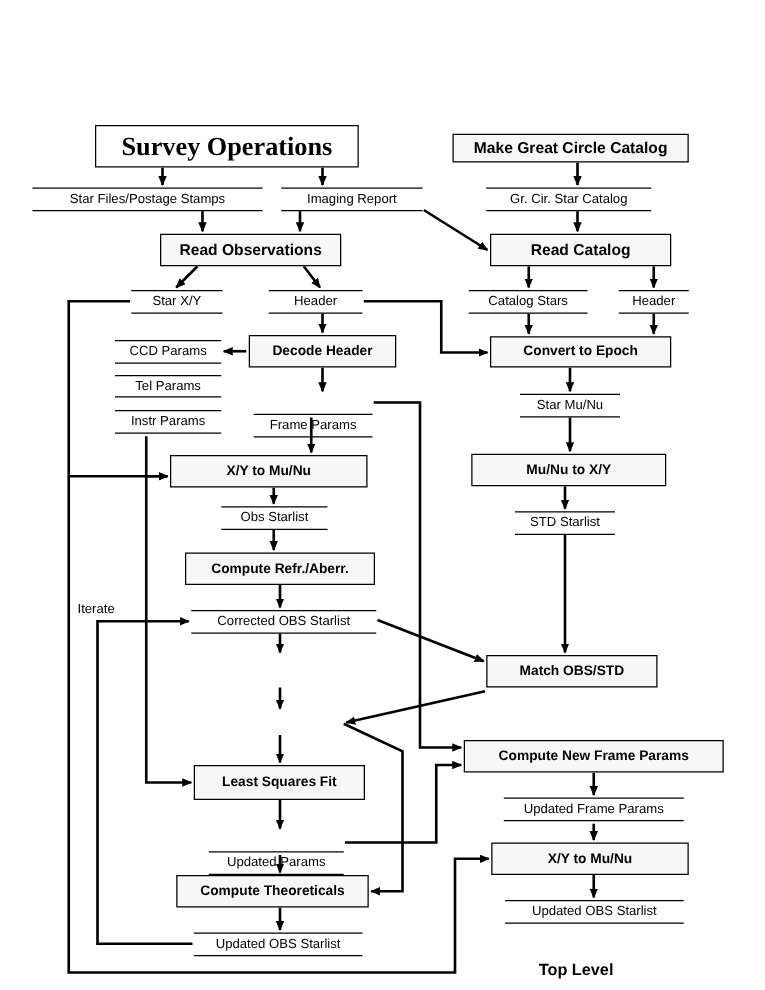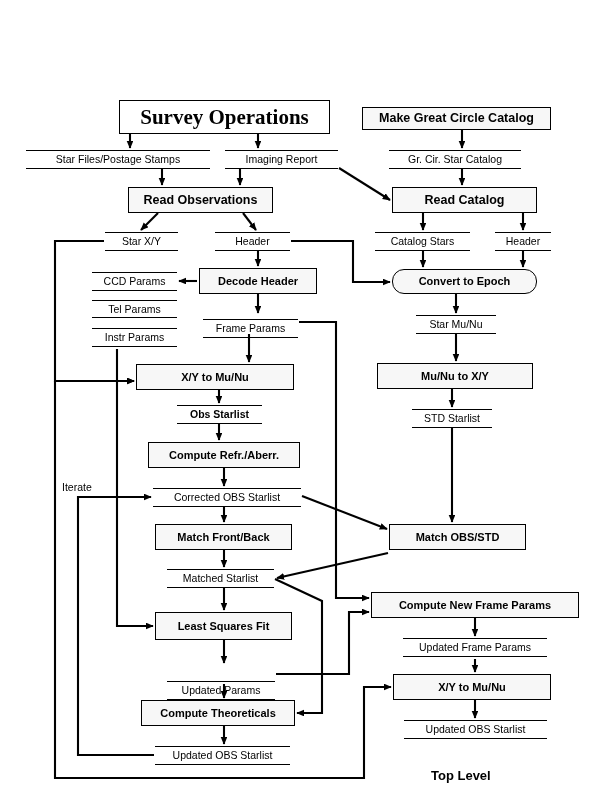--- a/index.html
+++ b/index.html
@@ -4,21 +4,21 @@
 <style>
   html,body{margin:0;padding:0;background:#fff;}
   #page{position:relative;width:612px;height:792px;background:#ffffff;
         font-family:"Liberation Sans", sans-serif;overflow:hidden;}
   svg#wires{position:absolute;left:0;top:0;width:612px;height:792px;}
 
   
   .proc{position:absolute;box-sizing:border-box;border:1.6px solid #000;
         background:#f7f7f7;display:flex;align-items:center;justify-content:center;
         font-weight:bold;color:#000;text-align:center;line-height:1;}
-  .proc.big{font-family:"Liberation Serif", serif;font-size:21px;font-weight:bold;background:#fff;margin-left:43px;}
+  .proc.big{font-family:"Liberation Serif", serif;font-size:21px;font-weight:bold;background:#fff;}
   .proc.lvl1{font-size:12.5px;}
   .proc.lvl2{font-size:11px;}
 
   
   .data{position:absolute;box-sizing:border-box;
         border-top:1.8px solid #000;border-bottom:1.8px solid #000;
         background:transparent;display:flex;align-items:center;justify-content:center;
         font-size:10.5px;color:#000;white-space:nowrap;line-height:1;}
   .plain{position:absolute;font-size:10.5px;color:#000;white-space:nowrap;}
   .caption{position:absolute;font-size:13px;font-weight:bold;color:#000;white-space:nowrap;}
@@ -124,29 +124,28 @@
   <div class="proc big" style="left:76px;top:100px;width:211px;height:34px;">Survey Operations</div>
 
   <div class="proc lvl1" style="left:362px;top:107px;width:189px;height:23px;">Make Great Circle Catalog</div>
 
   <div class="proc lvl1" style="left:128px;top:187px;width:145px;height:26px;">Read Observations</div>
 
   <div class="proc lvl1" style="left:392px;top:187px;width:145px;height:26px;">Read Catalog</div>
 
   <div class="proc lvl2" style="left:199px;top:268px;width:118px;height:26px;">Decode Header</div>
 
-  <div class="proc lvl2" style="left:392px;top:269px;width:145px;height:25px;border-radius:12px;">Convert to Epoch</div>
+  <div class="proc lvl2" style="left:392px;top:269px;width:145px;height:25px;">Convert to Epoch</div>
 
   <div class="proc lvl2" style="left:136px;top:364px;width:158px;height:26px;">X/Y to Mu/Nu</div>
 
   <div class="proc lvl2" style="left:377px;top:363px;width:156px;height:26px;">Mu/Nu to X/Y</div>
 
   <div class="proc lvl2" style="left:148px;top:442px;width:152px;height:26px;">Compute Refr./Aberr.</div>
 
-  <div class="proc lvl2" style="left:155px;top:524px;width:137px;height:26px;">Match Front/Back</div>
 
   <div class="proc lvl2" style="left:389px;top:524px;width:137px;height:26px;">Match OBS/STD</div>
 
   <div class="proc lvl2" style="left:155px;top:612px;width:137px;height:28px;">Least Squares Fit</div>
 
   <div class="proc lvl2" style="left:371px;top:592px;width:208px;height:26px;">Compute New Frame Params</div>
 
   <div class="proc lvl2" style="left:141px;top:700px;width:154px;height:26px;">Compute Theoreticals</div>
 
   <div class="proc lvl2" style="left:393px;top:674px;width:158px;height:26px;">X/Y to Mu/Nu</div>
@@ -164,31 +163,30 @@
   <div class="data" style="left:375px;top:232px;width:95px;height:19px;">Catalog Stars</div>
 
   <div class="data" style="left:495px;top:232px;width:56px;height:19px;">Header</div>
 
   <div class="data" style="left:92px;top:272px;width:85px;height:19px;text-align:center;">CCD Params</div>
 
   <div class="data" style="left:92px;top:300px;width:85px;height:18px;">Tel Params</div>
 
   <div class="data" style="left:92px;top:328px;width:85px;height:19px;">Instr Params</div>
 
-  <div class="data" style="left:203px;top:319px;width:95px;height:19px;text-align:right;">Frame Params</div>
+  <div class="data" style="left:203px;top:331px;width:95px;height:19px;text-align:right;">Frame Params</div>
 
   <div class="data" style="left:416px;top:315px;width:80px;height:19px;text-align:center;">Star Mu/Nu</div>
 
-  <div class="data" style="left:177px;top:405px;width:85px;height:19px;font-weight:bold;">Obs Starlist</div>
+  <div class="data" style="left:177px;top:405px;width:85px;height:19px;">Obs Starlist</div>
 
   <div class="data" style="left:412px;top:409px;width:80px;height:19px;">STD Starlist</div>
 
   <div class="data" style="left:153px;top:488px;width:148px;height:19px;">Corrected OBS Starlist</div>
 
-  <div class="data" style="left:167px;top:569px;width:107px;height:19px;">Matched Starlist</div>
 
   <div class="data" style="left:167px;top:681px;width:108px;height:19px;">Updated Params</div>
 
   <div class="data" style="left:403px;top:638px;width:144px;height:19px;">Updated Frame Params</div>
 
   <div class="data" style="left:155px;top:746px;width:135px;height:19px;">Updated OBS Starlist</div>
 
   <div class="data" style="left:404px;top:720px;width:143px;height:19px;">Updated OBS Starlist</div>
 
   <div class="plain" style="left:62px;top:481px;">Iterate</div>

